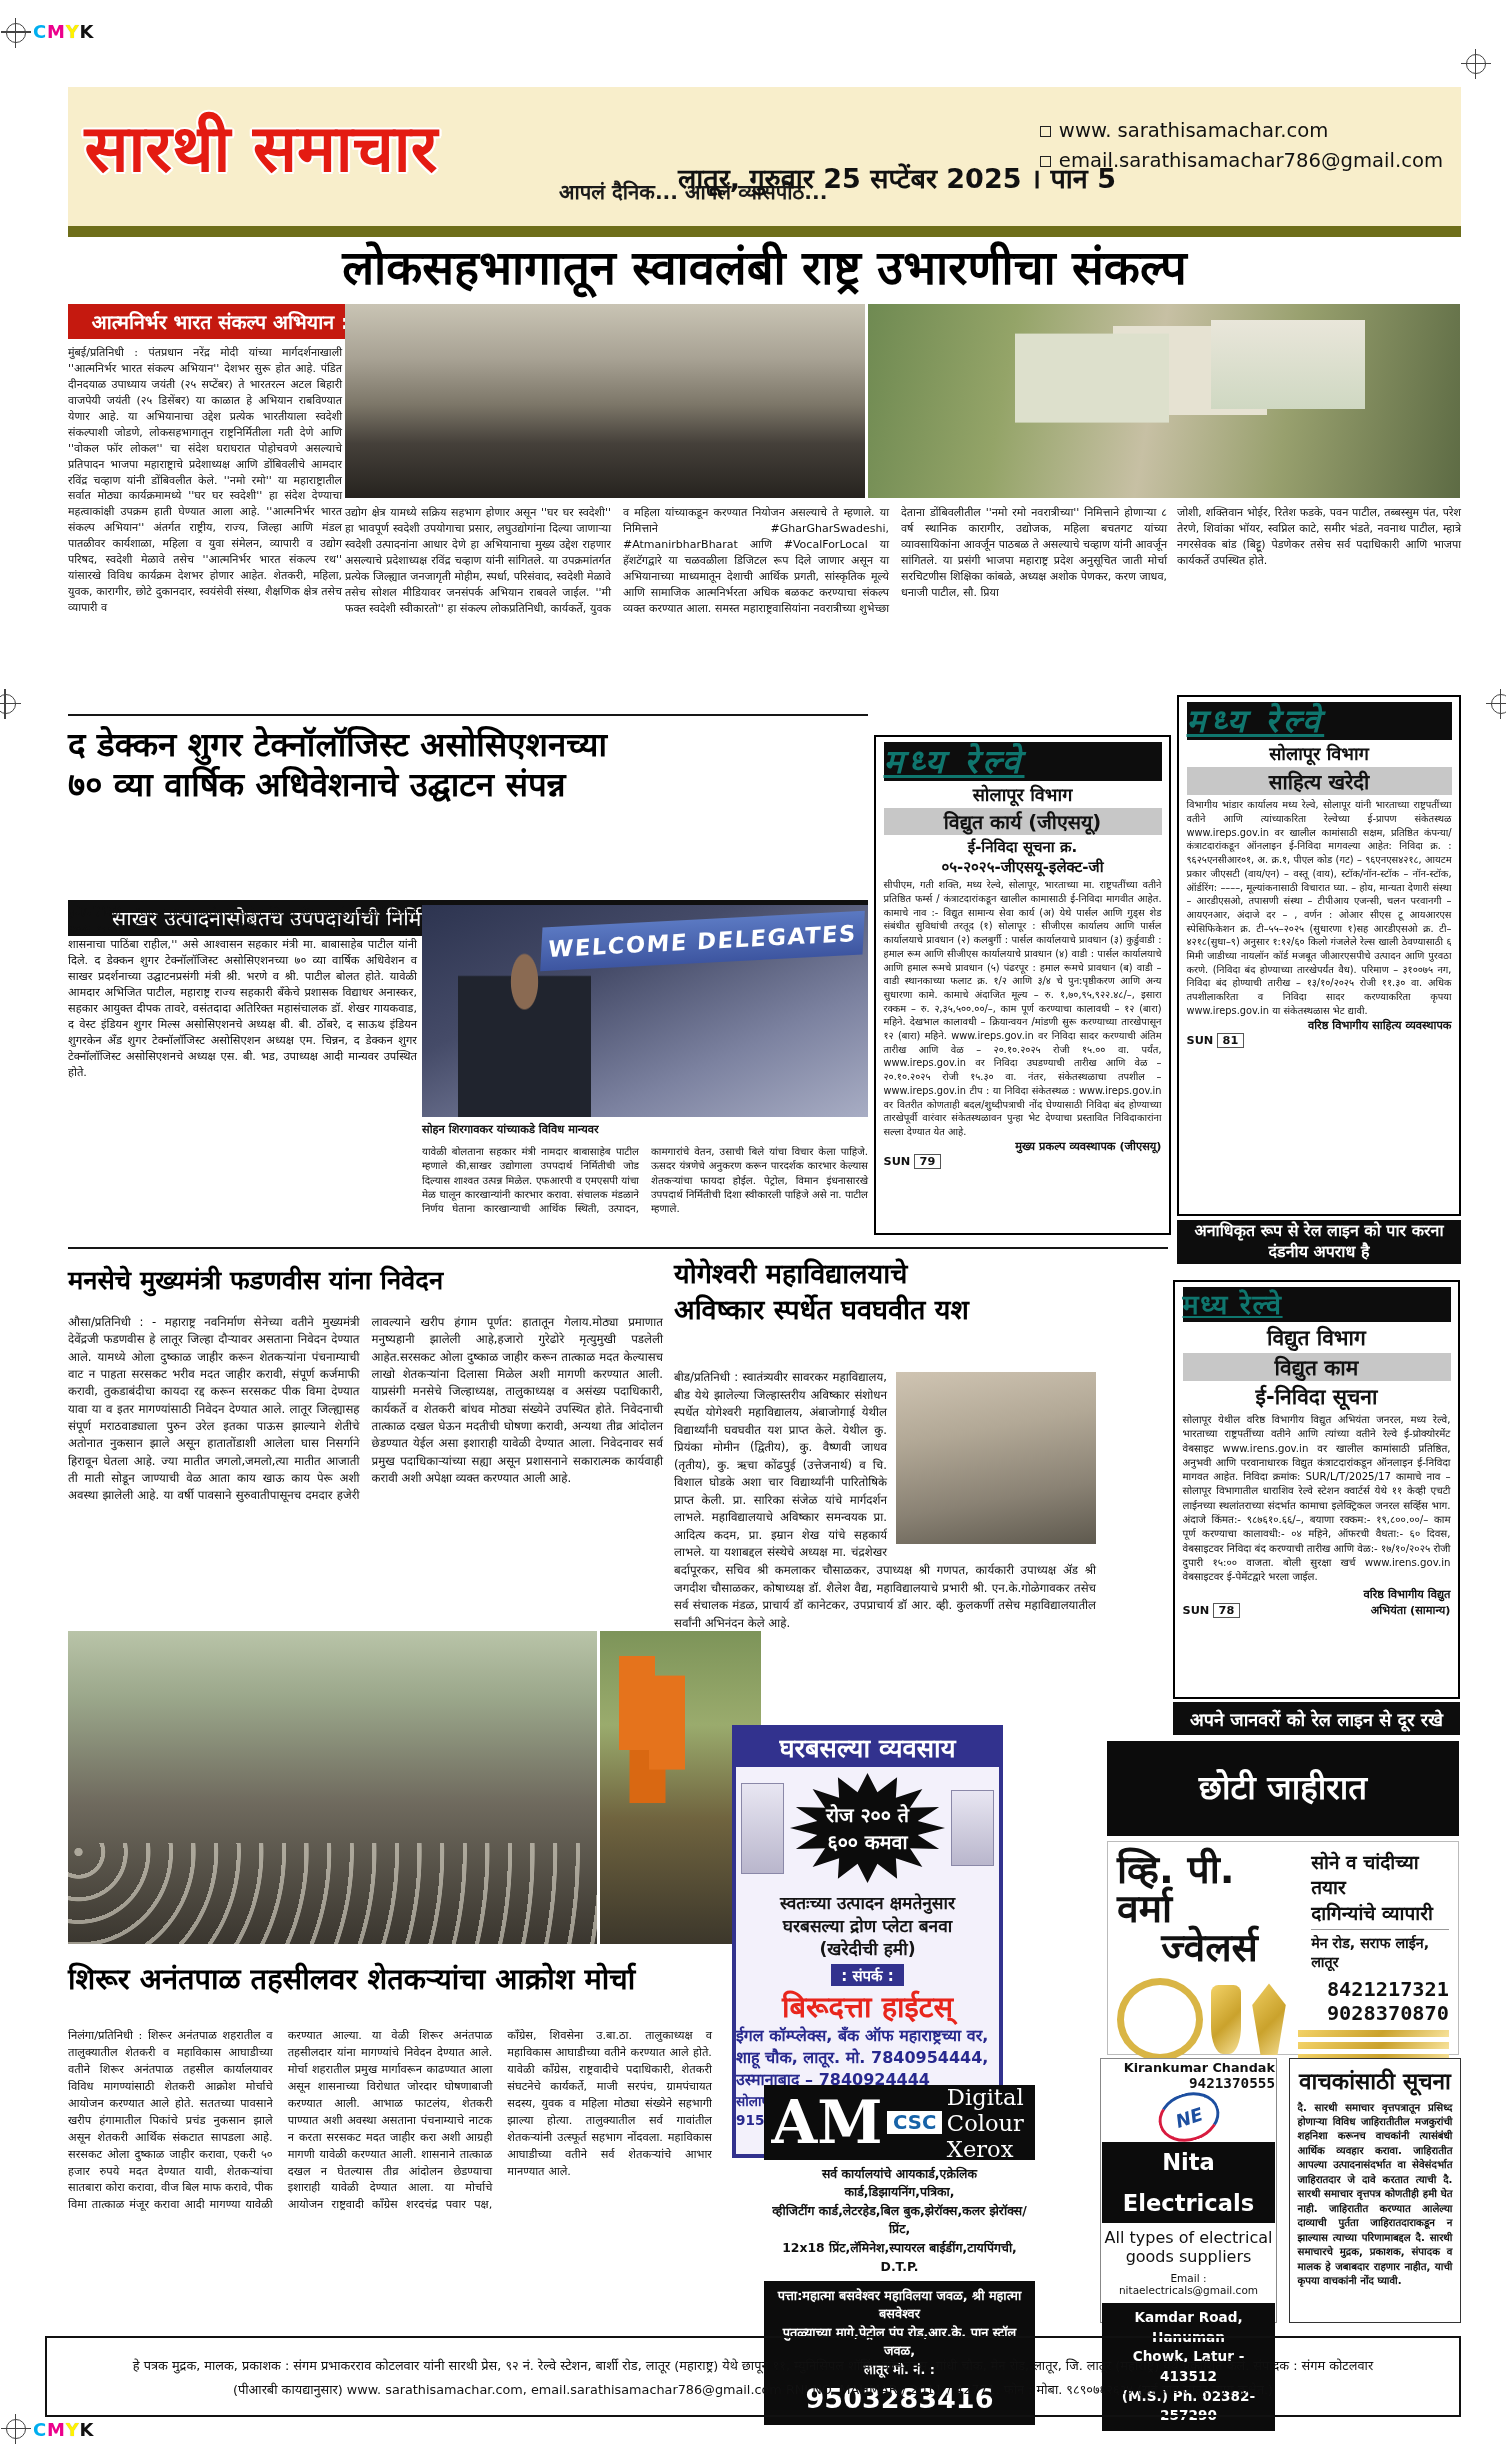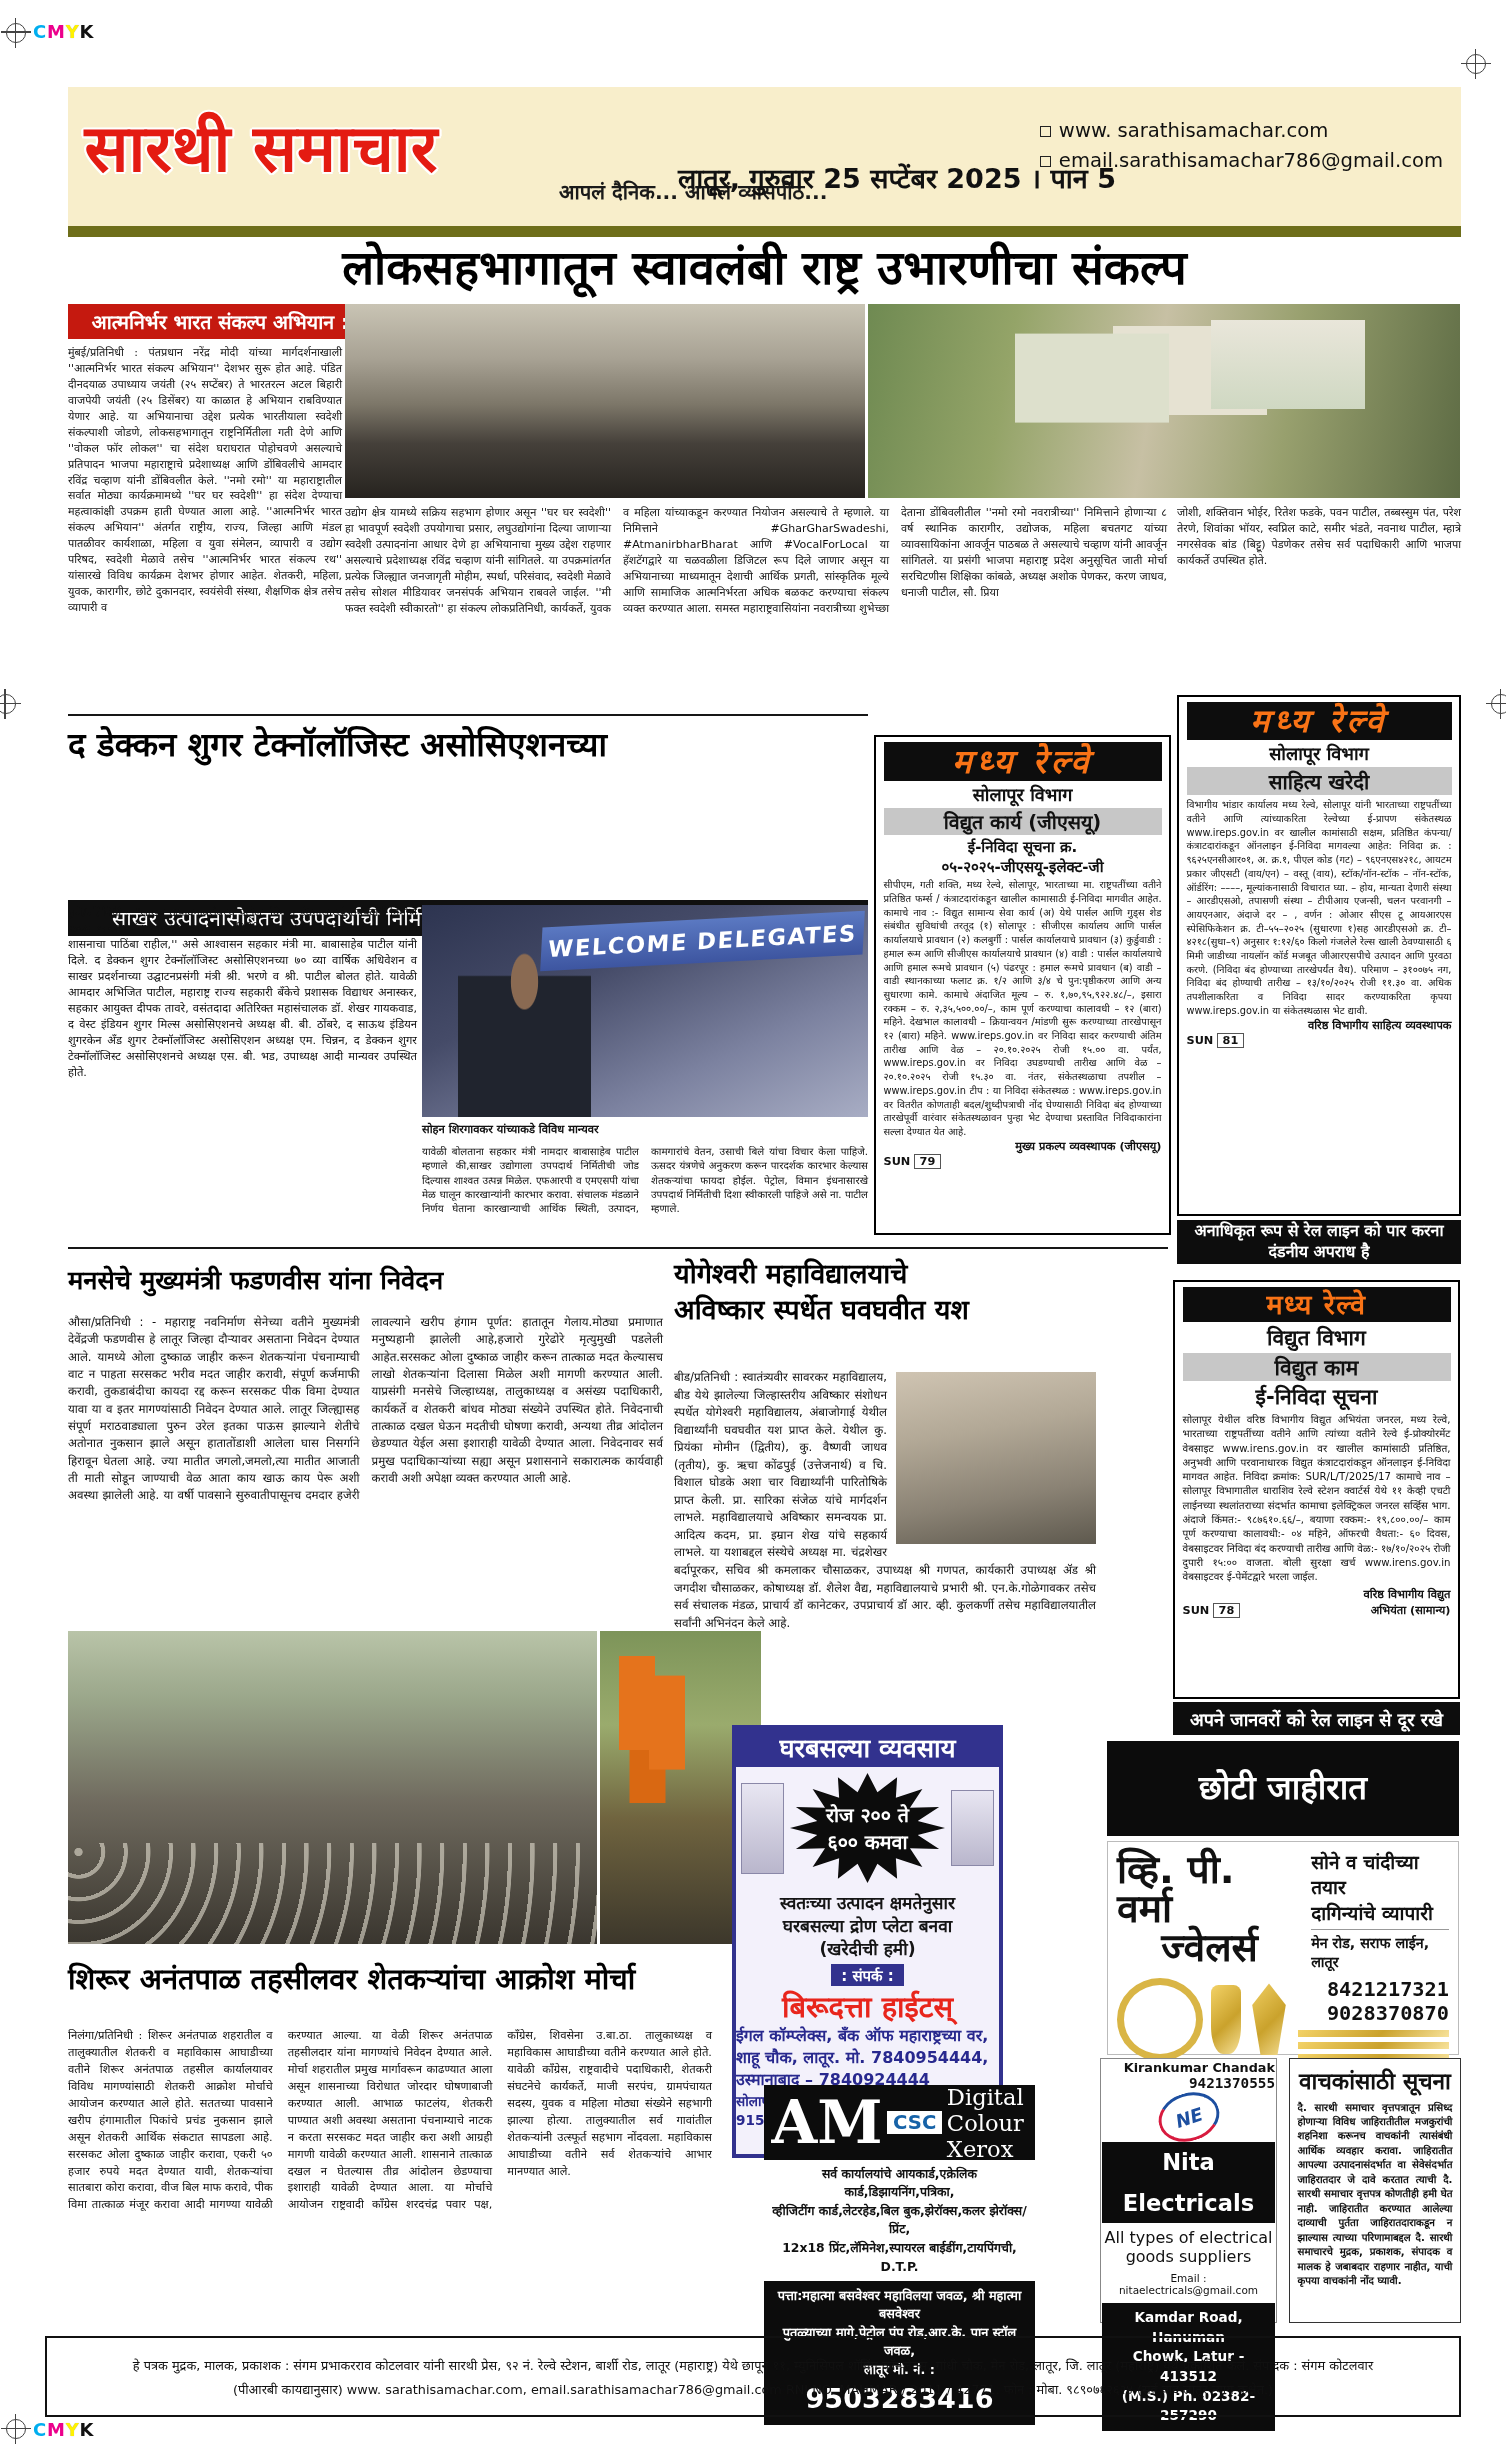--- a/index.html
+++ b/index.html
@@ -50,21 +50,21 @@
      font-weight:700;font-size:22.6px;letter-spacing:1.5px;}
   .ph-person{position:absolute;left:8%;bottom:0;width:30%;height:78%;background:radial-gradient(ellipse at 50% 18%,#8a6a52 0 14%,transparent 15%),linear-gradient(180deg,transparent 14%,#20242e 15%);}
   .ph-indoor{background:linear-gradient(170deg,#cfc4b2 0%,#b2a896 35%,#8a8274 70%,#5e594e 100%);}
   .ph-morcha{background:linear-gradient(180deg,#b9c4a8 0%,#9aa68a 22%,#6f6a5e 55%,#3a362f 100%);}
   .ph-morcha::after{content:"";display:block;width:100%;height:60%;margin-top:40%;background:repeating-radial-gradient(circle at 10.5px 9px,#efeadb 0 3.8px,transparent 4.5px 22.6px);opacity:.55;}
   .ph-flags{background:linear-gradient(180deg,#7d9459 0%,#9aab6d 30%,#70643f 60%,#3c372b 100%);}
   .ph-flags::before{content:"";position:absolute;left:12%;top:8%;width:22%;height:30%;background:#e5731c;box-shadow:30px 19.6px 0 #e5731c,10.5px 53px 0 #d96812;}
   .caption{font-size:11.3px;font-weight:700;}
   
   .tender{border:2.3px solid #000;background:#fff;padding:4.5px 7.5px;box-sizing:border-box;}
-  .tenderhead{background:#0d0d0d;color:#f97316;font-weight:700;text-align:center;font-style:italic;letter-spacing:4.5px;}
+  .tenderhead{background:#0d0d0d;color:#0f766e;font-weight:700;font-style:italic;letter-spacing:4.5px;text-decoration:underline;}
   .graybar{background:#c7c7c7;font-weight:700;text-align:center;}
   .tbody{font-size:9.8px;line-height:1.4;text-align:justify;}
   .sign{font-weight:700;text-align:right;font-size:11.3px;line-height:1.35;}
   .sunbadge{display:flex;align-items:center;gap:3.8px;font:700 11.3px "DejaVu Sans",sans-serif;}
   .sunno{border:1.1px solid #555;padding:0 4.5px;}
   .railstrip{background:#0d0d0d;color:#fff;font-weight:700;display:flex;align-items:center;justify-content:center;text-align:center;}
   
   .adghar{border:4.5px solid #32328e;background:#f3f1fb;box-sizing:border-box;}
   .adghar .title{background:#32328e;color:#fff;font-weight:700;font-size:25.6px;text-align:center;line-height:38px;}
   .star{clip-path:polygon(100% 50%,82.4% 56.4%,96.2% 69.1%,77.4% 68.3%,85.4% 85.4%,68.3% 77.4%,69.1% 96.2%,56.4% 82.4%,50% 100%,43.6% 82.4%,30.9% 96.2%,31.7% 77.4%,14.6% 85.4%,22.6% 68.3%,3.8% 69.1%,17.6% 56.4%,0% 50%,17.6% 43.6%,3.8% 30.9%,22.6% 31.7%,14.6% 14.6%,31.7% 22.6%,30.9% 3.8%,43.6% 17.6%,50% 0%,56.4% 17.6%,69.1% 3.8%,68.3% 22.6%,85.4% 14.6%,77.4% 31.7%,96.2% 30.9%,82.4% 43.6%);
@@ -125,20 +125,21 @@
 <div class="abs jt body15 cols3" style="left:345px;top:505px;width:822px;height:203px;">
   <span>उद्योग क्षेत्र यामध्ये सक्रिय सहभाग होणार असून ''घर घर स्वदेशी'' हा भावपूर्ण स्वदेशी उपयोगाचा प्रसार, लघुउद्योगांना दिल्या जाणाऱ्या स्वदेशी उत्पादनांना आधार देणे हा अभियानाचा मुख्य उद्देश राहणार असल्याचे प्रदेशाध्यक्ष रविंद्र चव्हाण यांनी सांगितले. या उपक्रमांतर्गत प्रत्येक जिल्ह्यात जनजागृती मोहीम, स्पर्धा, परिसंवाद, स्वदेशी मेळावे तसेच सोशल मीडियावर जनसंपर्क अभियान राबवले जाईल. ''मी फक्त स्वदेशी स्वीकारतो'' हा संकल्प लोकप्रतिनिधी, कार्यकर्ते, युवक व महिला</span>
   <span>यांच्याकडून करण्यात नियोजन असल्याचे ते म्हणाले. या निमित्ताने #GharGharSwadeshi, #AtmanirbharBharat आणि #VocalForLocal या हॅशटॅगद्वारे या चळवळीला डिजिटल रूप दिले जाणार असून या अभियानाच्या माध्यमातून देशाची आर्थिक प्रगती, सांस्कृतिक मूल्ये आणि सामाजिक आत्मनिर्भरता अधिक बळकट करण्याचा संकल्प व्यक्त करण्यात आला. समस्त महाराष्ट्रवासियांना नवरात्रीच्या शुभेच्छा देताना डोंबिवलीतील ''नमो रमो नवरात्रीच्या''</span>
   <span>निमित्ताने होणाऱ्या ८ वर्ष स्थानिक कारागीर, उद्योजक, महिला बचतगट यांच्या व्यावसायिकांना आवर्जून पाठबळ ते असल्याचे चव्हाण यांनी आवर्जून सांगितले. या प्रसंगी भाजपा महाराष्ट्र प्रदेश अनुसूचित जाती मोर्चा सरचिटणीस शिक्षिका कांबळे, अध्यक्ष अशोक पेणकर, करण जाधव, धनाजी पाटील, सौ. प्रिया</span>
 </div>
 <div class="abs jt body15" style="left:1177px;top:505px;width:284px;height:128px;">जोशी, शक्तिवान भोईर, रितेश फडके, पवन पाटील, तब्बस्सुम पंत, परेश तेरणे, शिवांका भॉयर, स्वप्निल काटे, समीर भंडते, नवनाथ पाटील, म्हात्रे नगरसेवक बांड (बिट्टू) पेडणेकर तसेच सर्व पदाधिकारी आणि भाजपा कार्यकर्ते उपस्थित होते.</div>
 <div class="abs rule" style="left:68px;top:714px;width:800px;height:2.3px;"></div>
 
 <div class="abs" style="left:68px;top:725px;width:800px;">
   <div class="h2">द डेक्कन शुगर टेक्नॉलॉजिस्ट असोसिएशनच्या</div>
+  <div class="h2">७० व्या वार्षिक अधिवेशनाचे उद्घाटन संपन्न</div>
 </div>
 <div class="abs blackbar" style="left:68px;top:860px;width:800px;height:36px;">साखर उत्पादनासोबतच उपपदार्थाची निर्मिती ही काळाची गरज : सहकार मंत्री बाबासाहेब पाटील</div>
 <div class="abs jt body16" style="left:68px;top:905px;width:349px;height:330px;">पुणे/प्रतिनिधी :  ''साखर उत्पादनाबरोबरच पेट्रोल, विमान इंधनासारखे उपपदार्थ निर्माण करून कारखान्यांना शाश्वत उत्पन्न व या दिशेने पावले उचलणाऱ्या कारखान्यांना राज्य शासनाचा पाठिंबा राहील,'' असे आश्वासन सहकार मंत्री मा. बाबासाहेब पाटील यांनी दिले. द डेक्कन शुगर टेक्नॉलॉजिस्ट असोसिएशनच्या ७० व्या वार्षिक अधिवेशन व साखर प्रदर्शनाच्या उद्घाटनप्रसंगी मंत्री श्री. भरणे व श्री. पाटील बोलत होते. यावेळी आमदार अभिजित पाटील, महाराष्ट्र राज्य सहकारी बँकेचे प्रशासक विद्याधर अनास्कर, सहकार आयुक्त दीपक तावरे, वसंतदादा अतिरिक्त महासंचालक डॉ. शेखर गायकवाड, द वेस्ट इंडियन शुगर मिल्स असोसिएशनचे अध्यक्ष बी. बी. ठोंबरे, द साऊथ इंडियन शुगरकेन अँड शुगर टेक्नॉलॉजिस्ट असोसिएशन अध्यक्ष एम. चिन्नन, द डेक्कन शुगर टेक्नॉलॉजिस्ट असोसिएशनचे अध्यक्ष एस. बी. भड, उपाध्यक्ष आदी मान्यवर उपस्थित होते.</div>
 <div class="abs photo ph-stage" style="left:422px;top:905px;width:446px;height:212px;">
   <div class="banner">WELCOME DELEGATES</div>
   <div class="ph-person"></div>
 </div>
 <div class="abs caption" style="left:422px;top:1121px;width:446px;">सोहन शिरगावकर यांच्याकडे विविध मान्यवर</div>
 <div class="abs jt cols2" style="left:422px;top:1145px;width:446px;height:90px;font-size:10.2px;line-height:1.4;">
   <span>यावेळी बोलताना सहकार मंत्री नामदार बाबासाहेब पाटील म्हणाले की,साखर उद्योगाला उपपदार्थ निर्मितीची जोड दिल्यास शाश्वत उत्पन्न मिळेल. एफआरपी व एमएसपी यांचा मेळ घालून कारखान्यांनी कारभार करावा. संचालक मंडळाने निर्णय</span>

